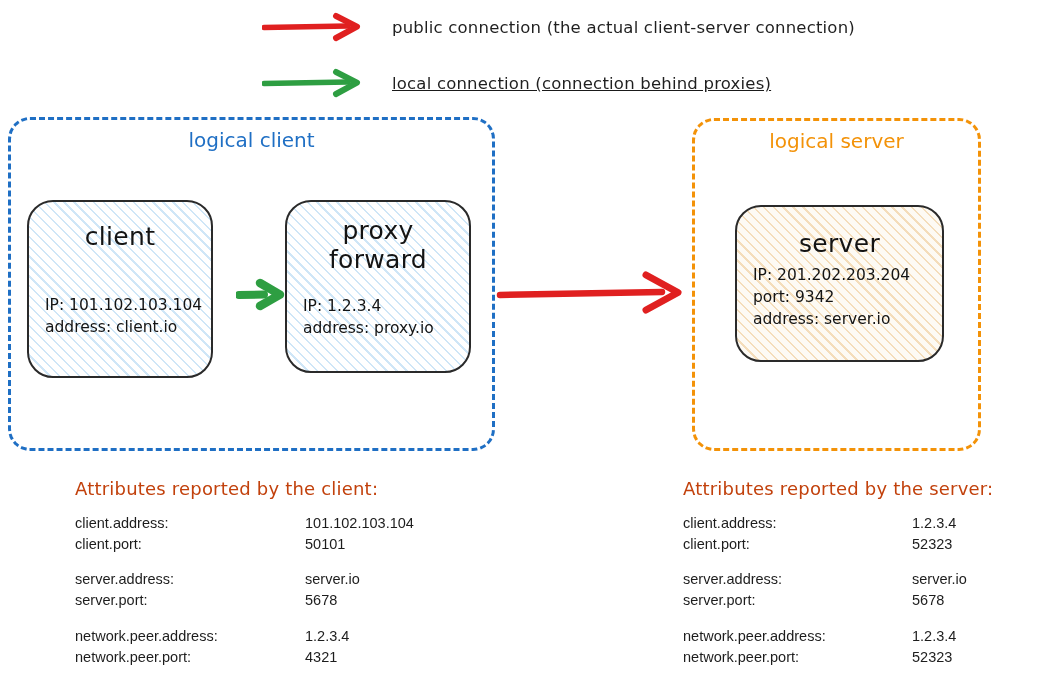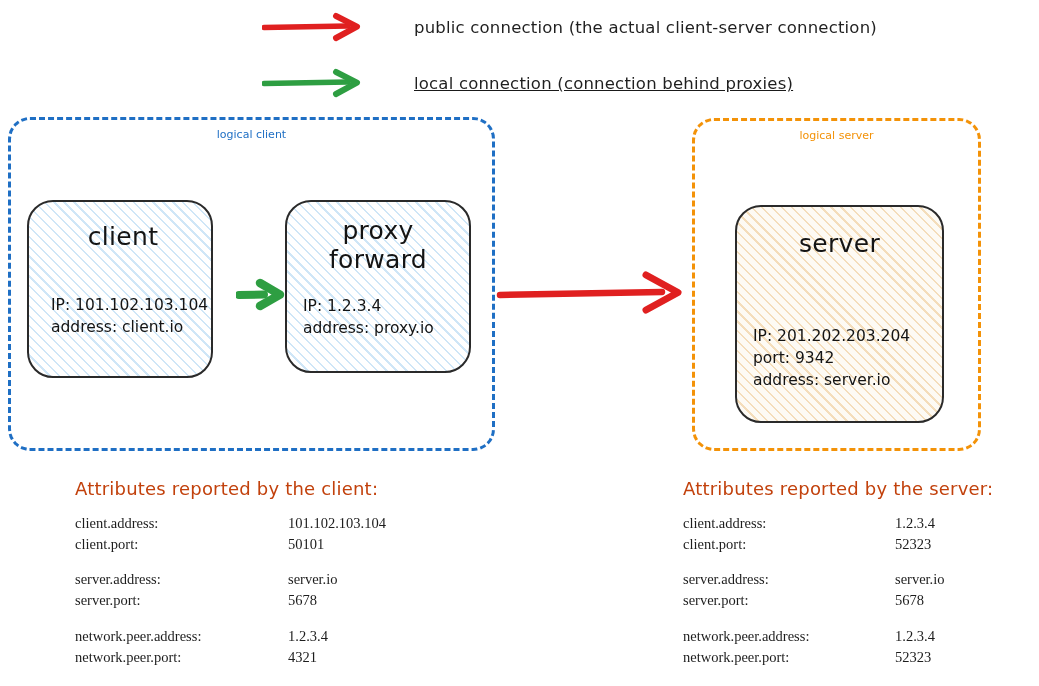--- a/index.html
+++ b/index.html
@@ -14,21 +14,20 @@
     overflow: hidden;
     font-family: "DejaVu Sans", sans-serif;
     color: #1a1a1a;
   }
 
   
   .legend-row {
     position: absolute;
     display: flex;
     align-items: center;
-    gap: 22px;
   }
   #legend-public { left: 262px; top: 12px; }
   #legend-local  { left: 262px; top: 68px; text-decoration: underline; }
 
   .legend-arrow {
     width: 110px;
     height: 30px;
     flex: 0 0 110px;
   }
   .legend-label {
@@ -59,21 +58,21 @@
     width: 289px;
     height: 333px;
     border: 3px dashed #f39208;
   }
   .group-label {
     position: absolute;
     top: -11px;
     left: 0;
     right: 0;
     text-align: center;
-    font-size: 11px;
+    font-size: 20px;
     font-family: "DejaVu Sans", sans-serif;
     background: #ffffff;
     padding: 0 6px;
     width: max-content;
     margin: 0 auto;
     transform: translateY(2px);
   }
   #logical-client-group .group-label { color: #1f6fc4; top: 6px; }
   #logical-server-group .group-label { color: #f39208; top: 6px; }
 
@@ -122,23 +121,23 @@
   }
   .hatch-orange {
     background-color: #fdfaf4;
     background-image: repeating-linear-gradient(
       45deg,
       #f4ddbb 0px, #f4ddbb 1.6px,
       #fdfaf4 1.6px, #fdfaf4 7px
     );
   }
 
-  #node-client  { left: 27px;  top: 200px; width: 186px; height: 178px; padding-left: 6px; }
+  #node-client  { left: 27px;  top: 200px; width: 186px; height: 178px; }
   #node-proxy   { left: 285px; top: 200px; width: 186px; height: 173px; }
-  #node-server  { left: 735px; top: 205px; width: 209px; height: 218px; }
+  #node-server  { left: 735px; top: 205px; width: 209px; height: 157px; }
   #node-client .node-attrs  { margin-bottom: 26px; }
   #node-proxy  .node-attrs  { margin-bottom: 20px; }
   #node-server .node-attrs  { margin-bottom: 18px; }
   #node-server .node-title  { margin-top: 8px; }
   #node-client .node-title  { margin-top: 6px; }
 
   
   .connector {
     position: absolute;
   }
@@ -159,25 +158,26 @@
     margin-bottom: 14px;
     white-space: nowrap;
     letter-spacing: 0.2px;
   }
   .attr-group {
     margin-bottom: 15px;
   }
   .attr-group:last-child { margin-bottom: 0; }
   .attr-line {
     display: flex;
-    font-family: Liberation Serif, serif;
+    font-family: Liberation Sans, sans-serif;
     font-size: 14.5px;
     line-height: 1.43;
     color: #1d1d1d;
     white-space: pre;
+    gap: 17px;
   }
   .attr-key {
     width: 213px;
     flex: 0 0 213px;
   }
   #attrs-server-panel .attr-key {
     width: 212px;
     flex: 0 0 212px;
   }
   .attr-val { }

